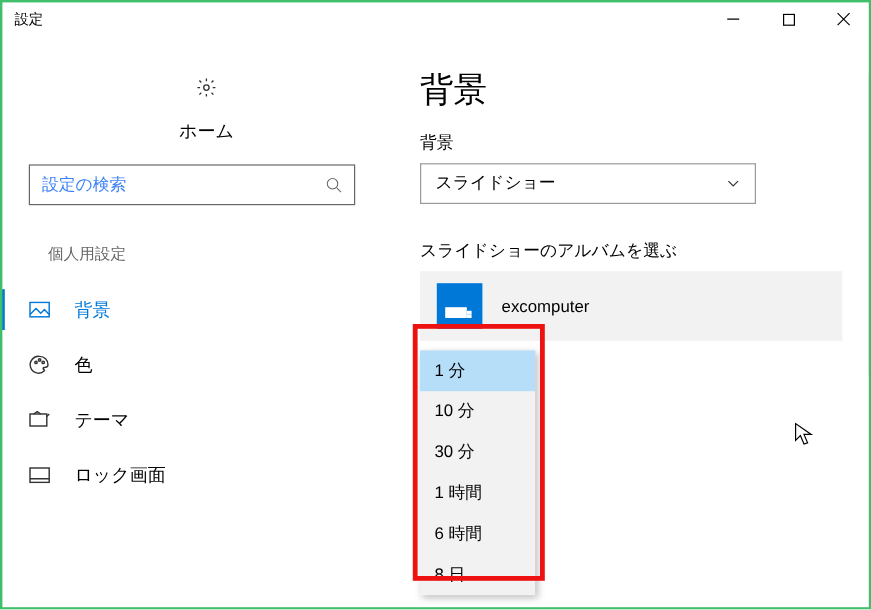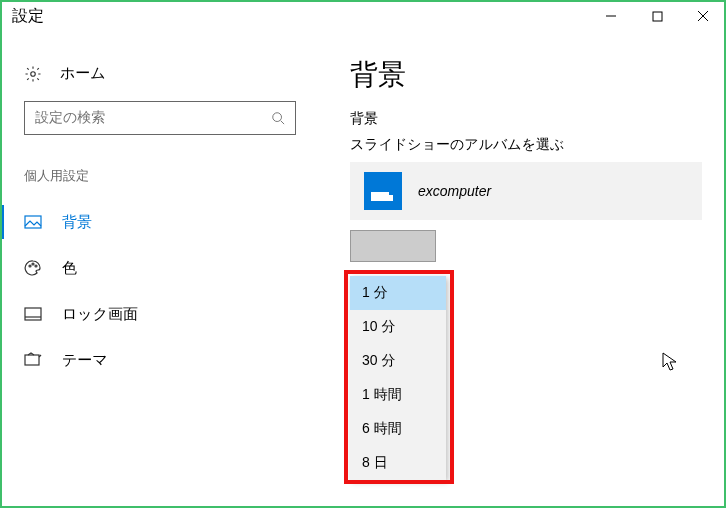--- a/index.html
+++ b/index.html
@@ -1,52 +1,52 @@
 <!DOCTYPE html>
 <html><head>
 <meta charset="utf-8">
 <style>
   * { box-sizing: border-box; margin: 0; padding: 0; font-family: "Yu Gothic UI", "Segoe UI", Meiryo, sans-serif; }
   body { width: 726px; height: 508px; background: #fff; position: relative; overflow: hidden; }
   .outer-border { position:absolute; inset:0; border:2px solid #3fbf6a; pointer-events:none; }
 
-  .titlebar { height: 32px; display:flex; align-items:center; padding-left:12px; font-size:16px; color:#000; border-bottom:0; }
+  .titlebar { height: 32px; display:flex; align-items:center; padding-left:12px; font-size:12px; color:#000; border-bottom:0; }
   .titlebar-right { margin-left:auto; display:flex; }
   .tb-btn { width:46px; height:32px; display:flex; align-items:center; justify-content:center; font-size:12px; }
   .tb-btn svg { stroke:#000; }
 
   .content { display:flex; height:calc(100% - 32px); position:relative; }
   .sidebar { width:320px; padding-top:28px; }
-  .home-row { display:flex; align-items:center; gap:18px; padding:4px 0 18px 24px; font-size:15px; }
+  .home-row { display:flex; align-items:center; gap:18px; padding:4px 0 18px 24px; font-size:15px;flex-direction:column; }
   .home-row .gear { width:18px; height:18px; }
-  .search { margin:0 24px 24px 24px; height:34px; border:1px solid #666; display:flex; align-items:center; padding:0 10px; font-size:14px; color:#737373; }
+  .search { margin:0 24px 24px 24px; height:34px; border:1px solid #666; display:flex; align-items:center; padding:0 10px; font-size:14px; color:#3b82f6; }
   .search span { flex:1; }
   .search svg { width:14px; height:14px; stroke:#666; fill:none; }
-  .section-title { padding:8px 24px 14px 24px; font-size:13px; color:#666; }
+  .section-title { padding:8px 24px 14px 40px; font-size:13px; color:#666; }
   .nav-item { display:flex; align-items:center; gap:20px; height:46px; padding-left:24px; font-size:15px; cursor:pointer; }
   .nav-item .icon { width:18px; height:18px; display:flex; align-items:center; justify-content:center; }
   .nav-item.selected { color:#0078d7; position:relative; }
   .nav-item.selected::before { content:""; position:absolute; left:0; top:6px; bottom:6px; width:4px; background:#0078d7; }
 
   .main { flex:1; padding:24px 24px 0 30px; position:relative; }
   .h1 { font-size:28px; font-weight:400; margin-bottom:16px; }
   .label { font-size:14px; margin-bottom:8px; }
   .dropdown { width:280px; height:34px; border:1px solid #999; display:flex; align-items:center; justify-content:space-between; padding:0 12px; font-size:14px; margin-bottom:30px; }
   .dropdown svg { width:12px; height:12px; stroke:#333; fill:none; }
 
-  .album-row { display:flex; align-items:center; gap:16px; background:#f2f2f2; padding:10px 14px; margin-bottom:10px;font-style:italic; }
+  .album-row { display:flex; align-items:center; gap:16px; background:#f2f2f2; padding:10px 14px; margin-bottom:10px; }
   .album-swatch { width:38px; height:38px; background:#0078d7; position:relative; }
   .album-swatch::after { content:""; position:absolute; left:7px; bottom:9px; width:18px; height:9px; background:#fff; }
   .album-swatch::before { content:""; position:absolute; left:25px; bottom:9px; width:4px; height:3px; background:#fff; box-shadow:0 -3px 0 #fff; }
   .album-name { font-size:14px; }
   .stub-btn { width:86px; height:32px; border:1px solid #999; background:#ccc; margin-bottom:20px; }
 
   .interval-label { font-size:14px; margin-top:50px; }
 
-  .dropdown-list { position:absolute; left:30px; top:244px; width:96px; background:#f2f2f2; box-shadow:2px 2px 6px rgba(0,0,0,.25); }
+  .dropdown-list { position:absolute; left:30px; top:260px; width:96px; background:#f2f2f2; box-shadow:2px 2px 6px rgba(0,0,0,.25); }
   .dl-item { height:34px; display:flex; align-items:center; padding-left:12px; font-size:14px; cursor:pointer; }
   .dl-item.sel2 { background:#b6def8; }
 
   .red-box { position:absolute; left:24px; top:238px; width:110px; height:214px; border:4px solid #e11; pointer-events:none; }
 
   .scroll-ind { position:absolute; right:0; top:30px; width:2px; height:250px; background:#bfbfbf; }
 
   .cursor { position:absolute; right:48px; top:352px; }
 </style>
 </head>
@@ -109,42 +109,48 @@
             <path d="M9 2a7 7 0 1 0 4 12c0-1-1-1-1-2s1-1 2-1a2 2 0 0 0 2-2A7 7 0 0 0 9 2z"></path>
             <circle cx="6" cy="7" r="1"></circle>
             <circle cx="9" cy="5" r="1"></circle>
             <circle cx="12" cy="7" r="1"></circle>
           </svg>
         </span>
       <span>色</span>
     </div>
     <div class="nav-item">
       <span class="icon">
-          <svg width="18" height="14" viewBox="0 0 18 14" fill="none" stroke="#333" stroke-width="1.2">
-            <rect x="1" y="1" width="16" height="12"></rect>
-            <line x1="1" y1="10" x2="17" y2="10"></line>
-          </svg>
-        </span>
-      <span>ロック画面</span>
-    </div>
-    <div class="nav-item">
-      <span class="icon">
           <svg width="18" height="16" viewBox="0 0 18 16" fill="none" stroke="#333" stroke-width="1.2">
             <rect x="1" y="3" width="14" height="10"></rect>
             <path d="M4 3l3-2 3 2"></path>
             <line x1="15" y1="5" x2="17" y2="3"></line>
           </svg>
         </span>
       <span>テーマ</span>
     </div>
+    <div class="nav-item">
+      <span class="icon">
+          <svg width="18" height="14" viewBox="0 0 18 14" fill="none" stroke="#333" stroke-width="1.2">
+            <rect x="1" y="1" width="16" height="12"></rect>
+            <line x1="1" y1="10" x2="17" y2="10"></line>
+          </svg>
+        </span>
+      <span>ロック画面</span>
+    </div>
   </div>
 
   <div class="main">
     <div class="h1">背景</div>
     <div class="label">背景</div>
+    <div class="dropdown">
+      <span>スライドショー</span>
+      <svg viewBox="0 0 12 12">
+          <polyline points="2,4 6,8 10,4" stroke-width="1"></polyline>
+        </svg>
+    </div>
 
     <div class="label">スライドショーのアルバムを選ぶ</div>
     <div class="album-row">
       <div class="album-swatch"></div>
       <div class="album-name">excomputer</div>
     </div>
     <div class="stub-btn"></div>
 
 
     <div class="dropdown-list">

